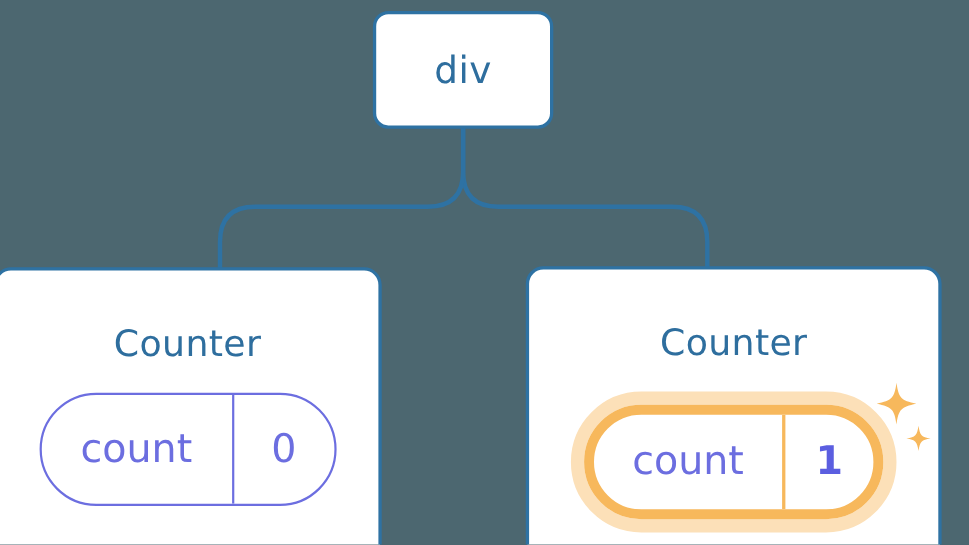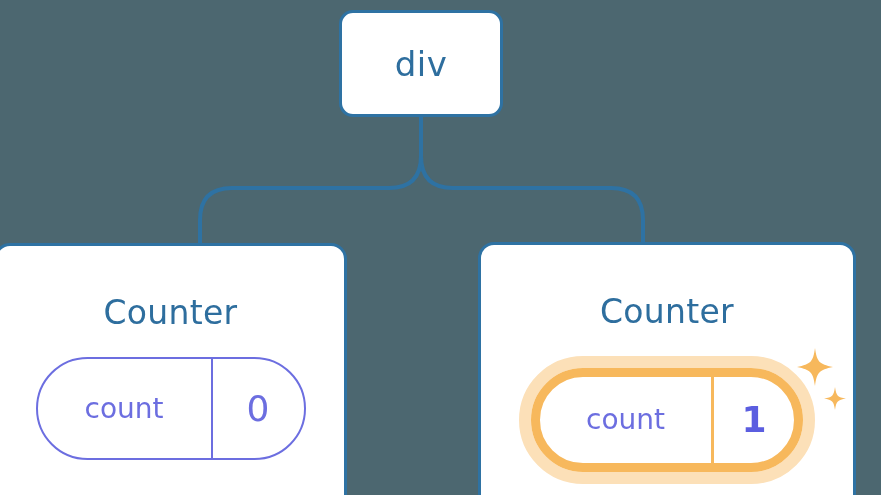--- a/index.html
+++ b/index.html
@@ -116,21 +116,21 @@
   }
   .pill-plain .pill-key {
     width: 175px;
     border-right: 2px solid #6c6ee0;
   }
   .pill-plain .pill-val {
     flex: 1;
   }
   .pill-key-text {
     color: #6c6ee0;
-    font-size: 28px;
+    font-size: 36px;
     line-height: 1;
   }
   .pill-val-text {
     color: #6c6ee0;
     font-size: 36px;
     line-height: 1;
   }
 
   
   .pill-hl-outer {

